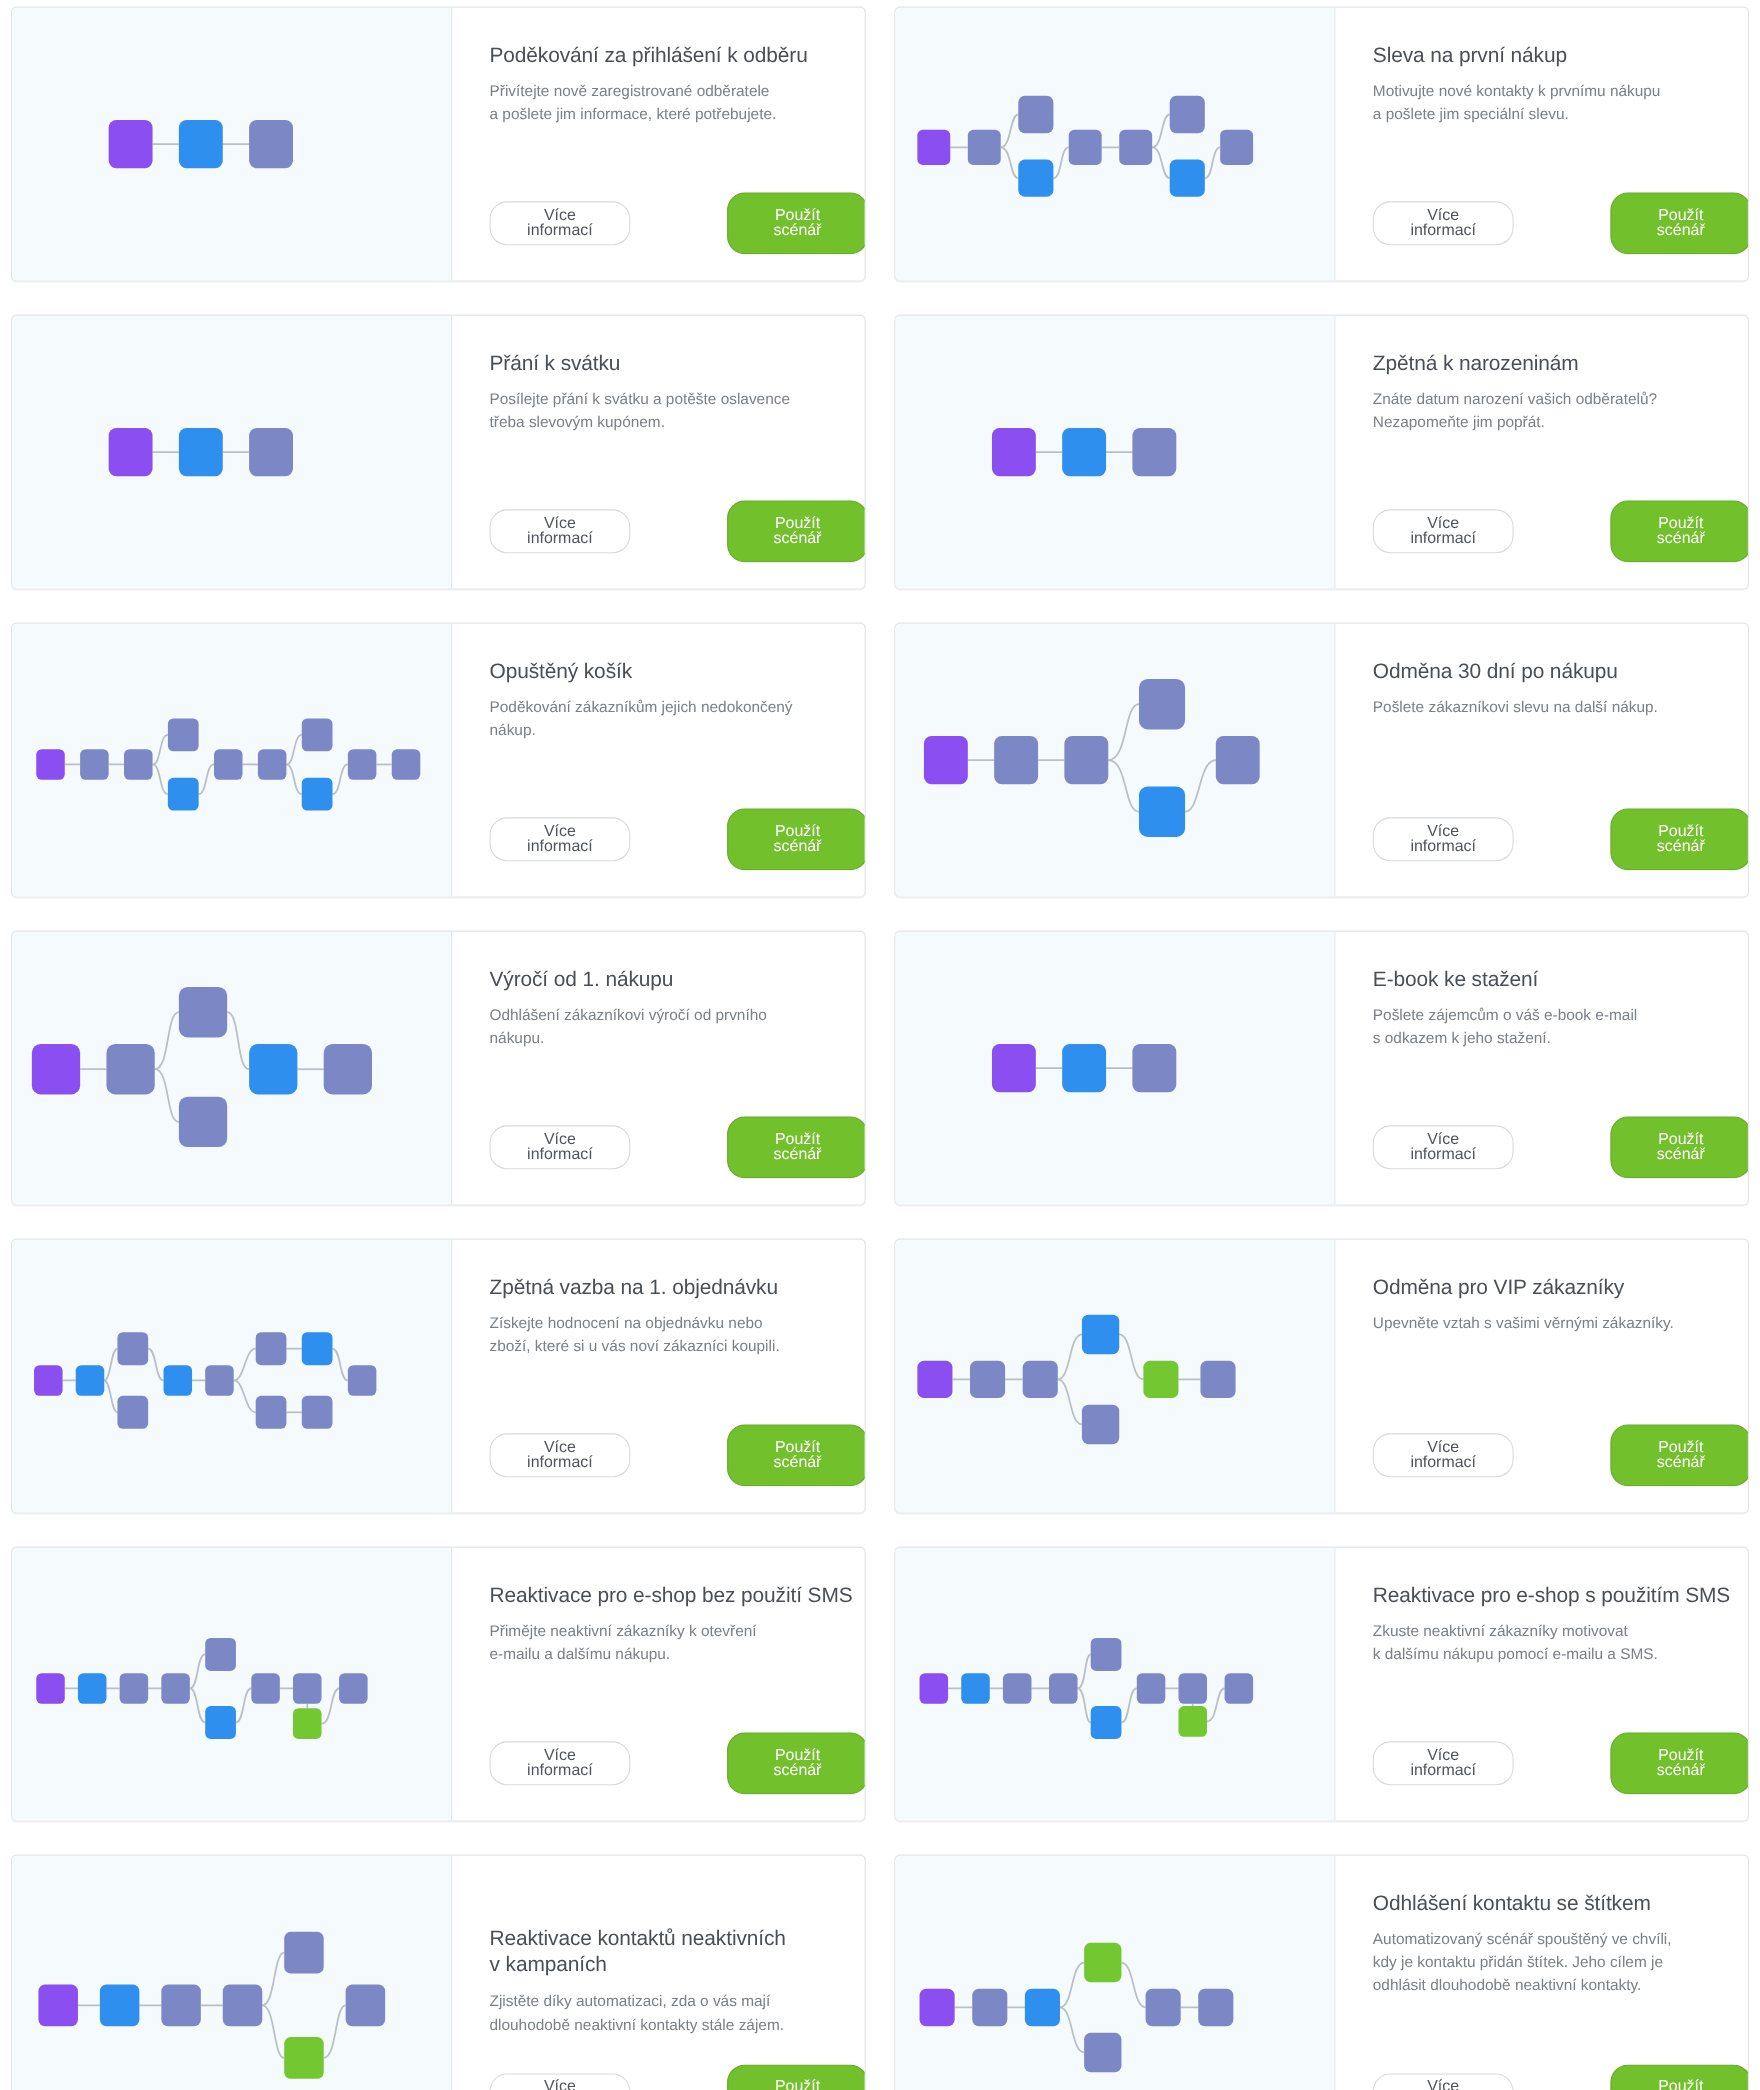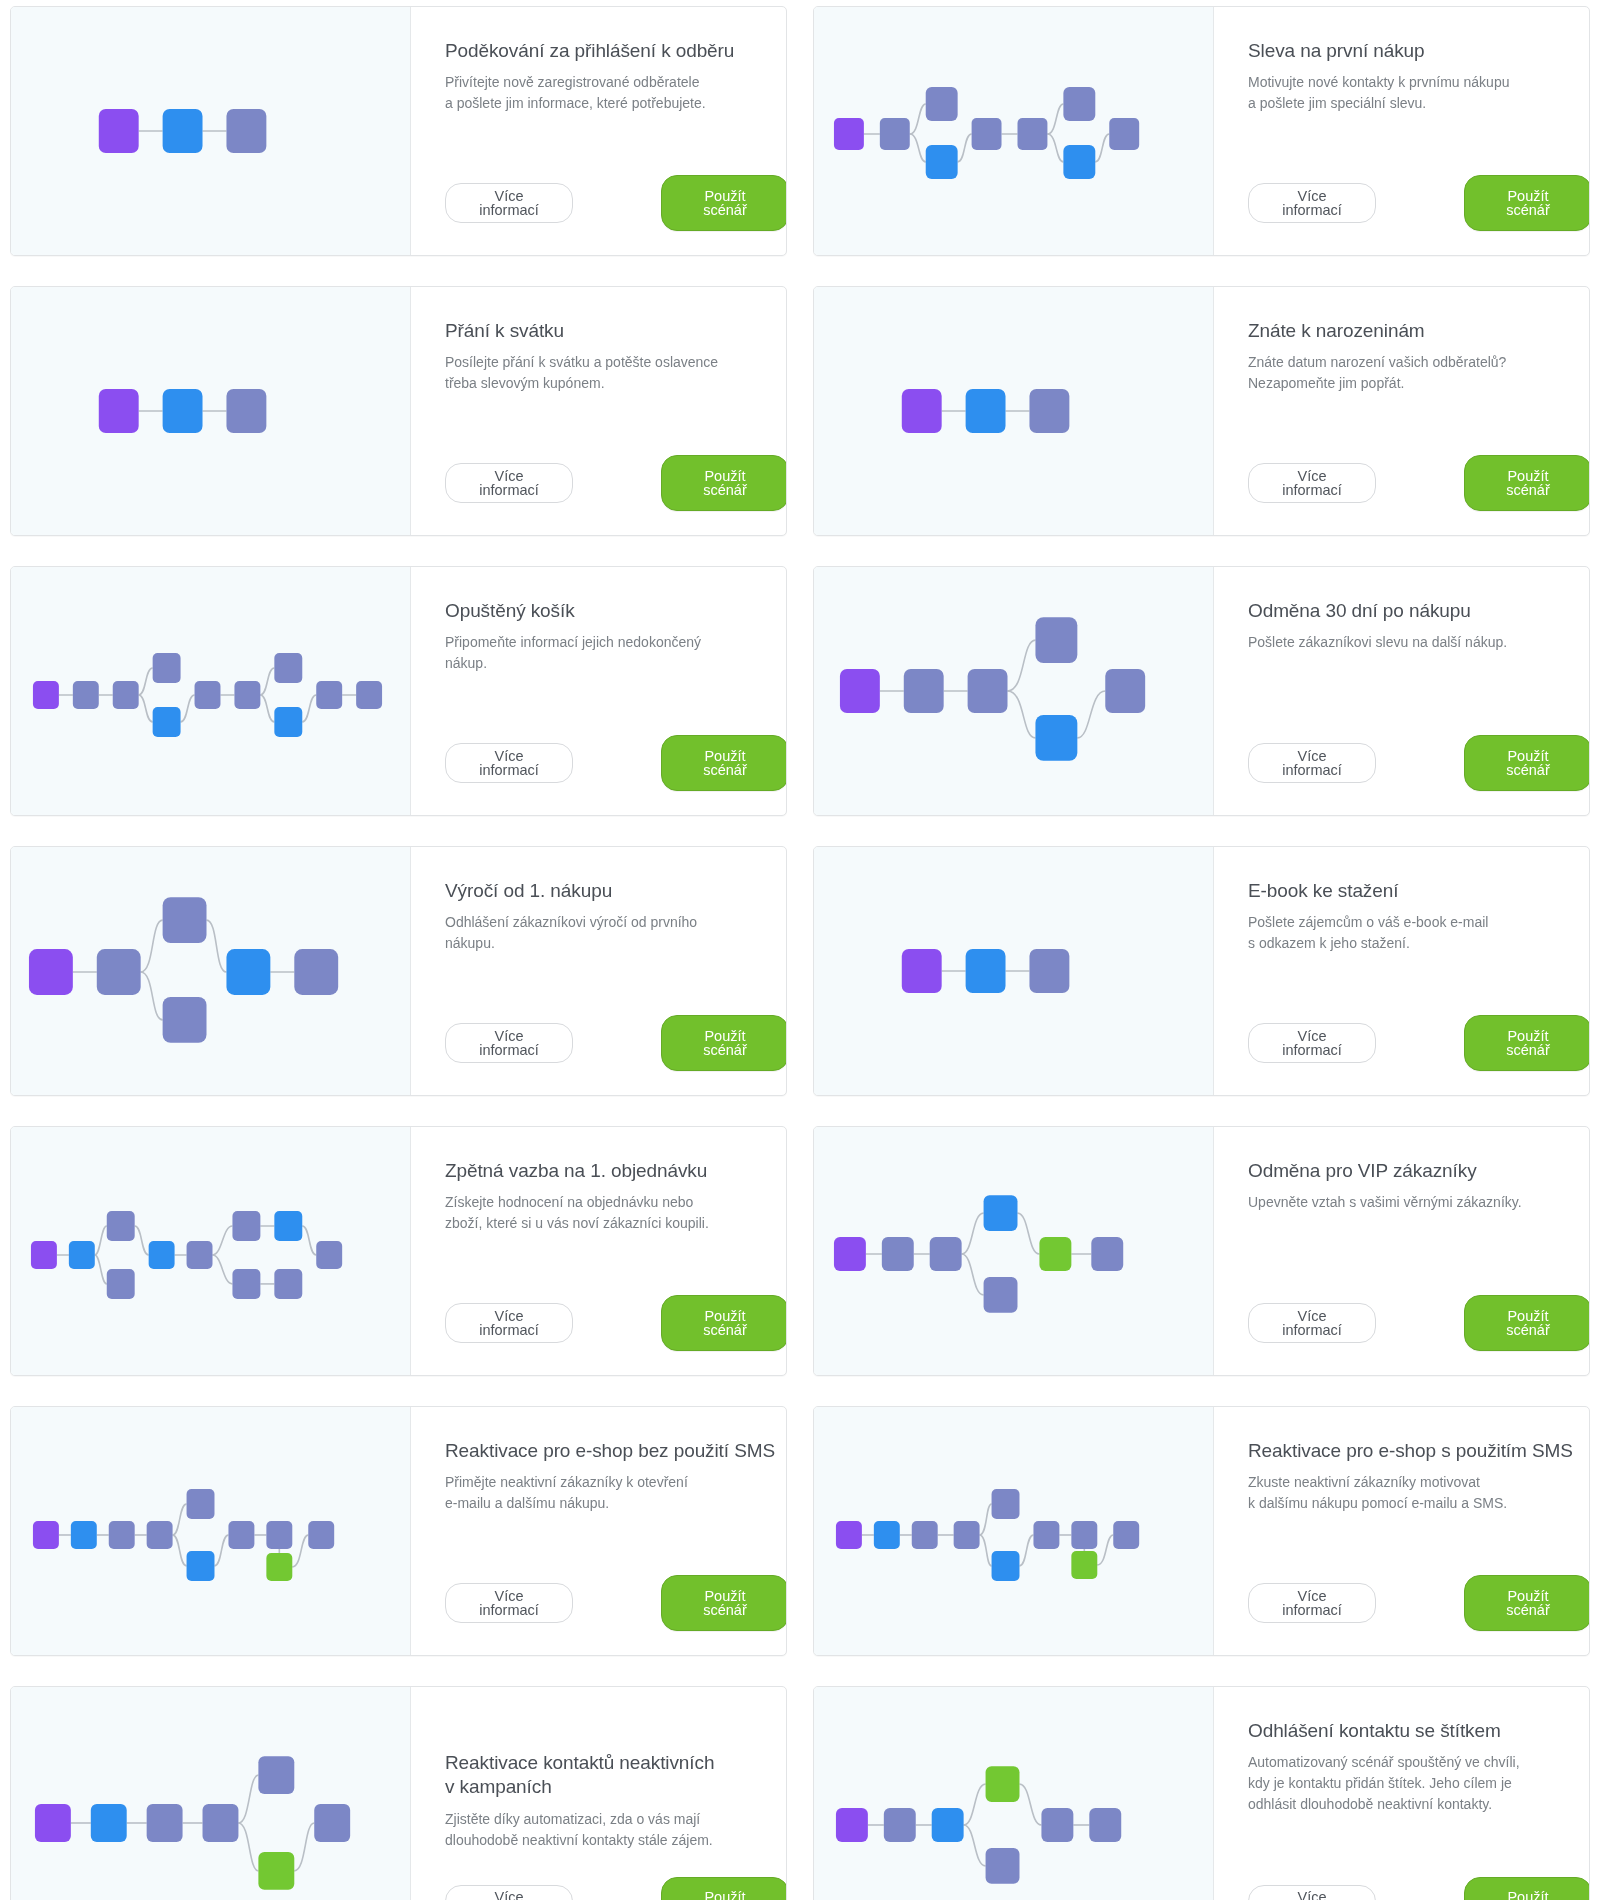--- a/index.html
+++ b/index.html
@@ -180,21 +180,21 @@
         <div class="diagram-pane">
           <svg viewBox="0 0 400 220" width="400" height="220">
             <path d="M128 110 L152 110" fill="none" stroke="#b9bfc6" stroke-width="1.6"></path>
             <path d="M192 110 L216 110" fill="none" stroke="#b9bfc6" stroke-width="1.6"></path>
             <rect x="88" y="88" width="40" height="44" rx="7" ry="7" fill="#8b4ef0"></rect>
             <rect x="152" y="88" width="40" height="44" rx="7" ry="7" fill="#2e8fef"></rect>
             <rect x="216" y="88" width="40" height="44" rx="7" ry="7" fill="#7c87c6"></rect>
           </svg>
         </div>
         <div class="content-pane">
-          <h3 class="card-title" style="white-space: pre-line;">Znáte k narozeninám</h3>
+          <h3 class="card-title" style="white-space: pre-line;">Zpětná k narozeninám</h3>
           <p class="card-desc">Znáte datum narození vašich odběratelů?
 Nezapomeňte jim popřát.</p>
           <div class="card-actions">
             <button class="btn btn-secondary">Více informací</button>
             <button class="btn btn-primary">Použít scénář</button>
           </div>
         </div>
       </div>
       <div class="card">
         <div class="diagram-pane">
@@ -217,21 +217,21 @@
             <rect x="184" y="100" width="26" height="28" rx="5" ry="5" fill="#7c87c6"></rect>
             <rect x="224" y="100" width="26" height="28" rx="5" ry="5" fill="#7c87c6"></rect>
             <rect x="264" y="72" width="28" height="30" rx="5" ry="5" fill="#7c87c6"></rect>
             <rect x="264" y="126" width="28" height="30" rx="5" ry="5" fill="#2e8fef"></rect>
             <rect x="306" y="100" width="26" height="28" rx="5" ry="5" fill="#7c87c6"></rect>
             <rect x="346" y="100" width="26" height="28" rx="5" ry="5" fill="#7c87c6"></rect>
           </svg>
         </div>
         <div class="content-pane">
           <h3 class="card-title" style="white-space: pre-line;">Opuštěný košík</h3>
-          <p class="card-desc">Připomeňte informací jejich nedokončený
+          <p class="card-desc">Poděkování zákazníkům jejich nedokončený
 nákup.</p>
           <div class="card-actions">
             <button class="btn btn-secondary">Více informací</button>
             <button class="btn btn-primary">Použít scénář</button>
           </div>
         </div>
       </div>
       <div class="card">
         <div class="diagram-pane">
           <svg viewBox="0 0 400 220" width="400" height="220">

